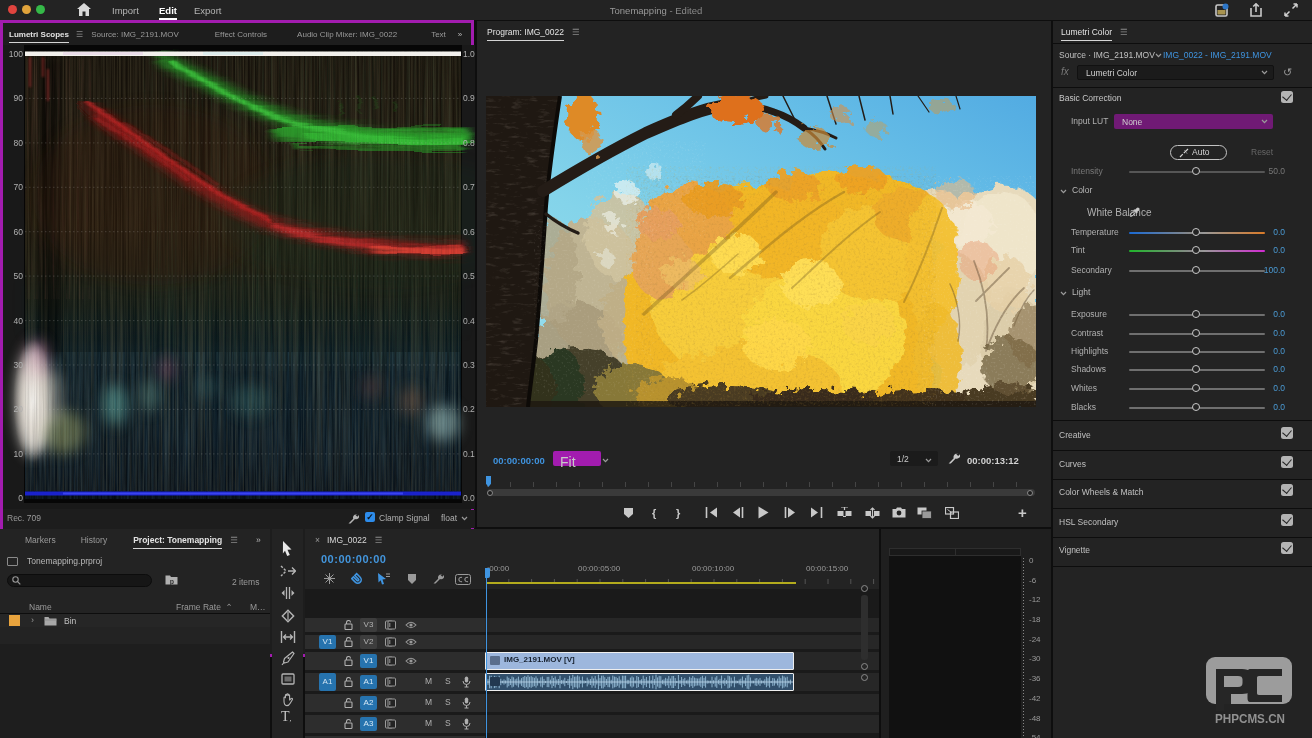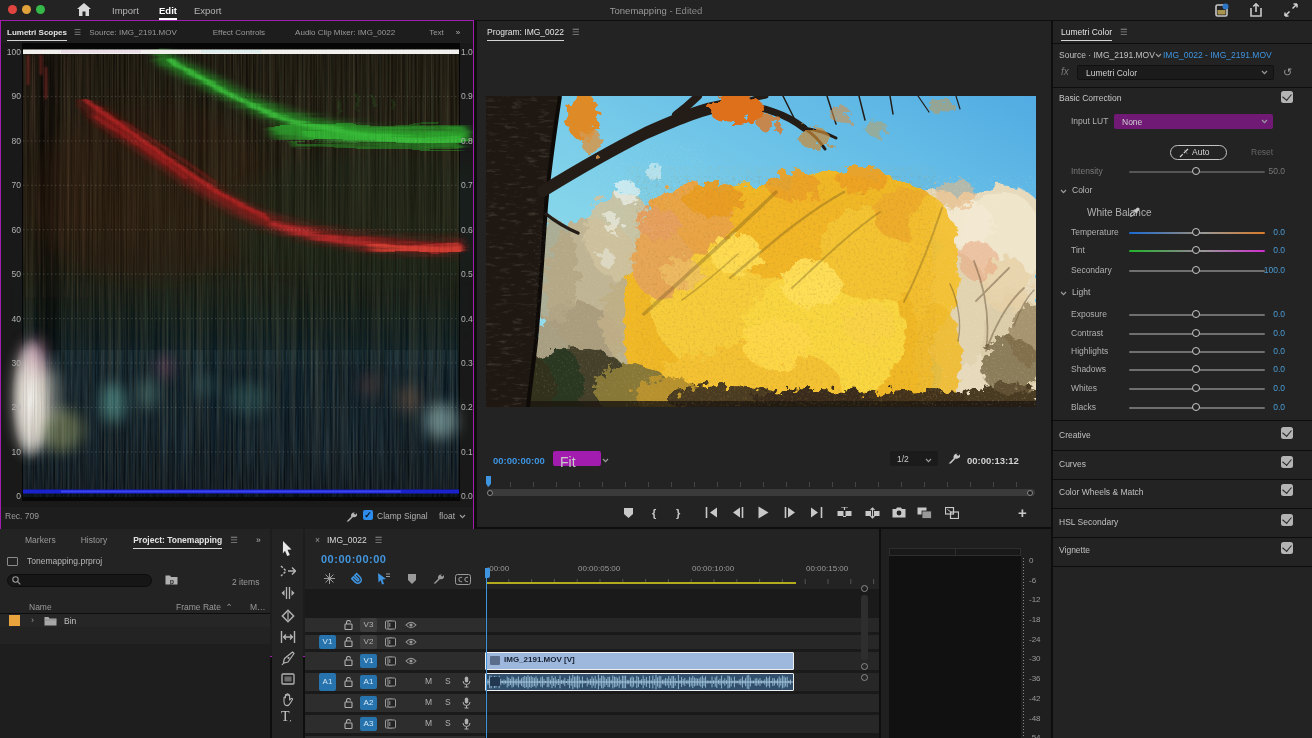--- a/index.html
+++ b/index.html
@@ -7,21 +7,21 @@
 .abs{position:absolute;}
 #stage{position:relative;width:1312px;height:738px;background:#0e0e0e;}
 
 #appbar{left:0;top:0;width:1312px;height:20px;background:#232323;}
 .tl{border-radius:50%;width:9px;height:9px;top:5px;}
 #appbar .home{left:77px;top:3px;}
 .menutab{top:5px;font-size:9.5px;color:#b5b5b5;}
 #title{top:5px;width:100%;text-align:center;font-size:9.5px;color:#999;}
 
 .panel{background:#232323;}
-#scopes{left:0px;top:20px;width:474px;height:637px;background:#1d1d1d;border:1px solid #a21caf;}
+#scopes{left:0px;top:20px;width:474px;height:637px;background:#1d1d1d;border:3px solid #a21caf;}
 #program{left:477px;top:21px;width:574px;height:506px;}
 #lumetri{left:1053px;top:21px;width:259px;height:717px;}
 #project{left:0px;top:529px;width:270px;height:209px;}
 #tools{left:272px;top:529px;width:31px;height:209px;background:#232323;}
 #timeline{left:305px;top:529px;width:574px;height:209px;}
 #meters{left:881px;top:529px;width:170px;height:209px;background:#1f1f1f;}
 
 .tabbar{display:flex;align-items:center;height:22px;font-size:8.5px;color:#9a9a9a;white-space:nowrap;}
 .tabactive{color:#e3e3e3;position:relative;}
 .tabactive:after{content:"";position:absolute;left:0;right:0;bottom:-4px;height:1px;background:#d5d5d5;}
@@ -608,20 +608,29 @@
     <div class="abs" style="left:6px;top:466px;font-size:8.5px;color:#c0c0c0;">Color Wheels &amp; Match</div>
       <div class="checkbox" style="top:463px;"></div>
     <div class="sep" style="top:487px;"></div>
     <div class="abs" style="left:6px;top:496px;font-size:8.5px;color:#c0c0c0;">HSL Secondary</div>
       <div class="checkbox" style="top:493px;"></div>
     <div class="sep" style="top:516px;"></div>
     <div class="abs" style="left:6px;top:524px;font-size:8.5px;color:#c0c0c0;">Vignette</div>
       <div class="checkbox" style="top:521px;"></div>
     <div class="sep" style="top:545px;"></div>
 
+    <div class="abs" id="wmark" style="left:151px;top:635px;width:92px;height:72px;">
+      <svg width="92" height="72" viewBox="0 0 92 72">
+        <rect x="2" y="1" width="86" height="47" rx="9" fill="#9c9c9c"></rect>
+        <path d="M12 13 L38 13 C46 13 49 17 49 22 L49 28 C49 35 45 38 38 38 L27 38 L27 48 L20 48 L20 55 L12 55 Z M20 20 L34 20 C37 20 38.5 21 38.5 23.5 L38.5 27 C38.5 29.5 37 31 34 31 L20 31 Z" fill="#262626" fill-rule="evenodd"></path>
+        <path d="M46 13 L78 13 L78 20 L55 20 C53.5 20 53 20.8 53 22 L53 37 C53 38.2 53.5 39 55 39 L78 39 L78 46 L46 46 C44 46 43.5 44 43.5 42 L43.5 17 C43.5 15 44 13 46 13 Z" fill="#262626"></path>
+        <rect x="20" y="48" width="29" height="7" fill="#262626" opacity="0"></rect>
+        <text x="11" y="67" font-family="Liberation Sans,sans-serif" font-size="13.5" font-weight="bold" fill="#919191" textLength="70" lengthAdjust="spacingAndGlyphs">PHPCMS.CN</text>
+      </svg>
+    </div>
   </div>
 
   <div id="project" class="abs panel">
     <div class="tabbar" style="padding-left:25px;">
       <span>Markers</span>
         <span style="margin-left:25px;">History</span>
       <span class="tabactive" style="margin-left:26px;font-weight:bold;">Project: Tonemapping</span>
       <span style="margin-left:8px;color:#888;">☰</span>
       <span style="margin-left:18px;color:#b5b5b5;">»</span>
     </div>

